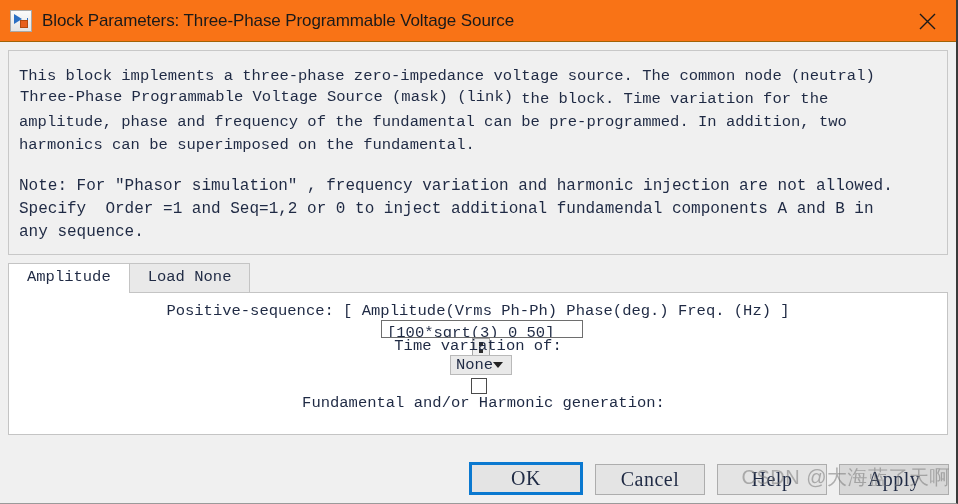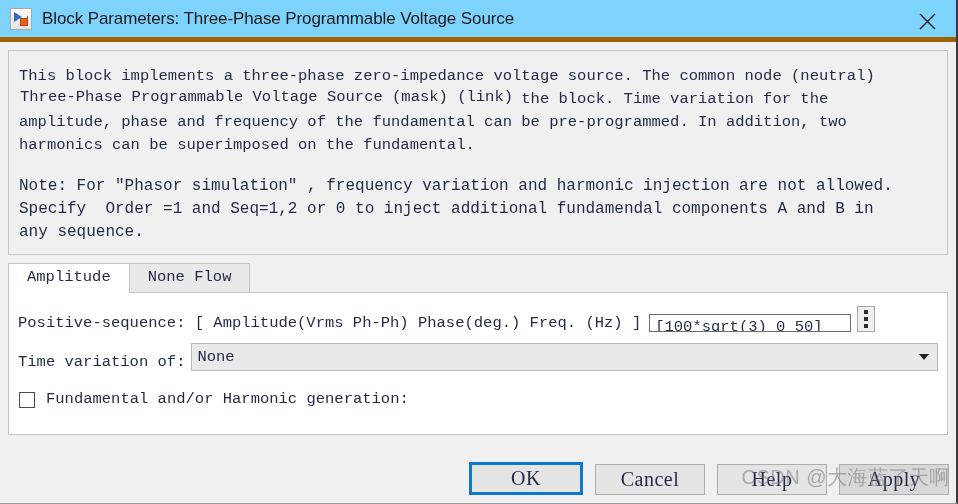--- a/index.html
+++ b/index.html
@@ -20,25 +20,25 @@
     background: #f0f0f0;
     border-right: 2px solid #3a3a3a;
     border-bottom: 1px solid #9a9a9a;
     display: flex;
     flex-direction: column;
   }
 
   
   .titlebar {
     height: 42px;
-    background: #7dd3fc;
-    display: flex;
-    align-items: center;
-    flex: 0 0 auto;
-    border-bottom: 5px solid #a16207;
+    background: #f97316;
+    display: flex;
+    align-items: center;
+    flex: 0 0 auto;
+    border-bottom: 1px solid #a16207;
     position: relative;
   }
   .title-icon {
     width: 22px; height: 22px;
     margin-left: 10px; margin-right: 10px;
     border: 1px solid #a8a8a8;
     background: linear-gradient(#fbfbfb, #e4e4e4);
     position: relative;
     flex: 0 0 auto;
   }
@@ -161,22 +161,23 @@
     background: #ffffff;
     border: 1px solid #c4c4c4;
     margin: 0 8px 0 8px;
     flex: 0 0 auto;
     height: 143px;
     padding: 9px 9px 0 9px;
     position: relative;
   }
   .row {
     display: flex;
-    align-items: flex-end;
+    align-items: center;
     width: 100%;
+    flex-direction: column;
   }
   .row-seq { height: 30px; }
   .row-time { height: 34px; margin-top: 5px; }
   .row-check { height: 30px; margin-top: 7px; }
 
   .lbl {
     font-family: "Liberation Mono", "DejaVu Sans Mono", monospace;
     font-size: 15.5px;
     color: #1f2a44;
     white-space: nowrap;
@@ -324,21 +325,21 @@
 harmonics can be superimposed on the fundamental.</div>
       <div class="desc-note">Note: For ″Phasor simulation″ , frequency variation and harmonic injection are not allowed.
 Specify  Order =1 and Seq=1,2 or 0 to inject additional fundamendal components A and B in
 any sequence.</div>
     </div>
   </div>
 
   <div class="tabs-area">
     <div class="tabstrip">
       <div class="tab active">Amplitude</div>
-      <div class="tab">None Flow</div>
+      <div class="tab">Load None</div>
     </div>
   </div>
 
   <div class="panel">
 
     <div class="row row-seq">
       <div class="lbl lbl-seq">Positive-sequence:  [ Amplitude(Vrms Ph-Ph)   Phase(deg.)    Freq.  (Hz) ]</div>
       <div class="txtbox">[100*sqrt(3)   0 50]</div>
       <div class="dots-btn">
         <i></i>

